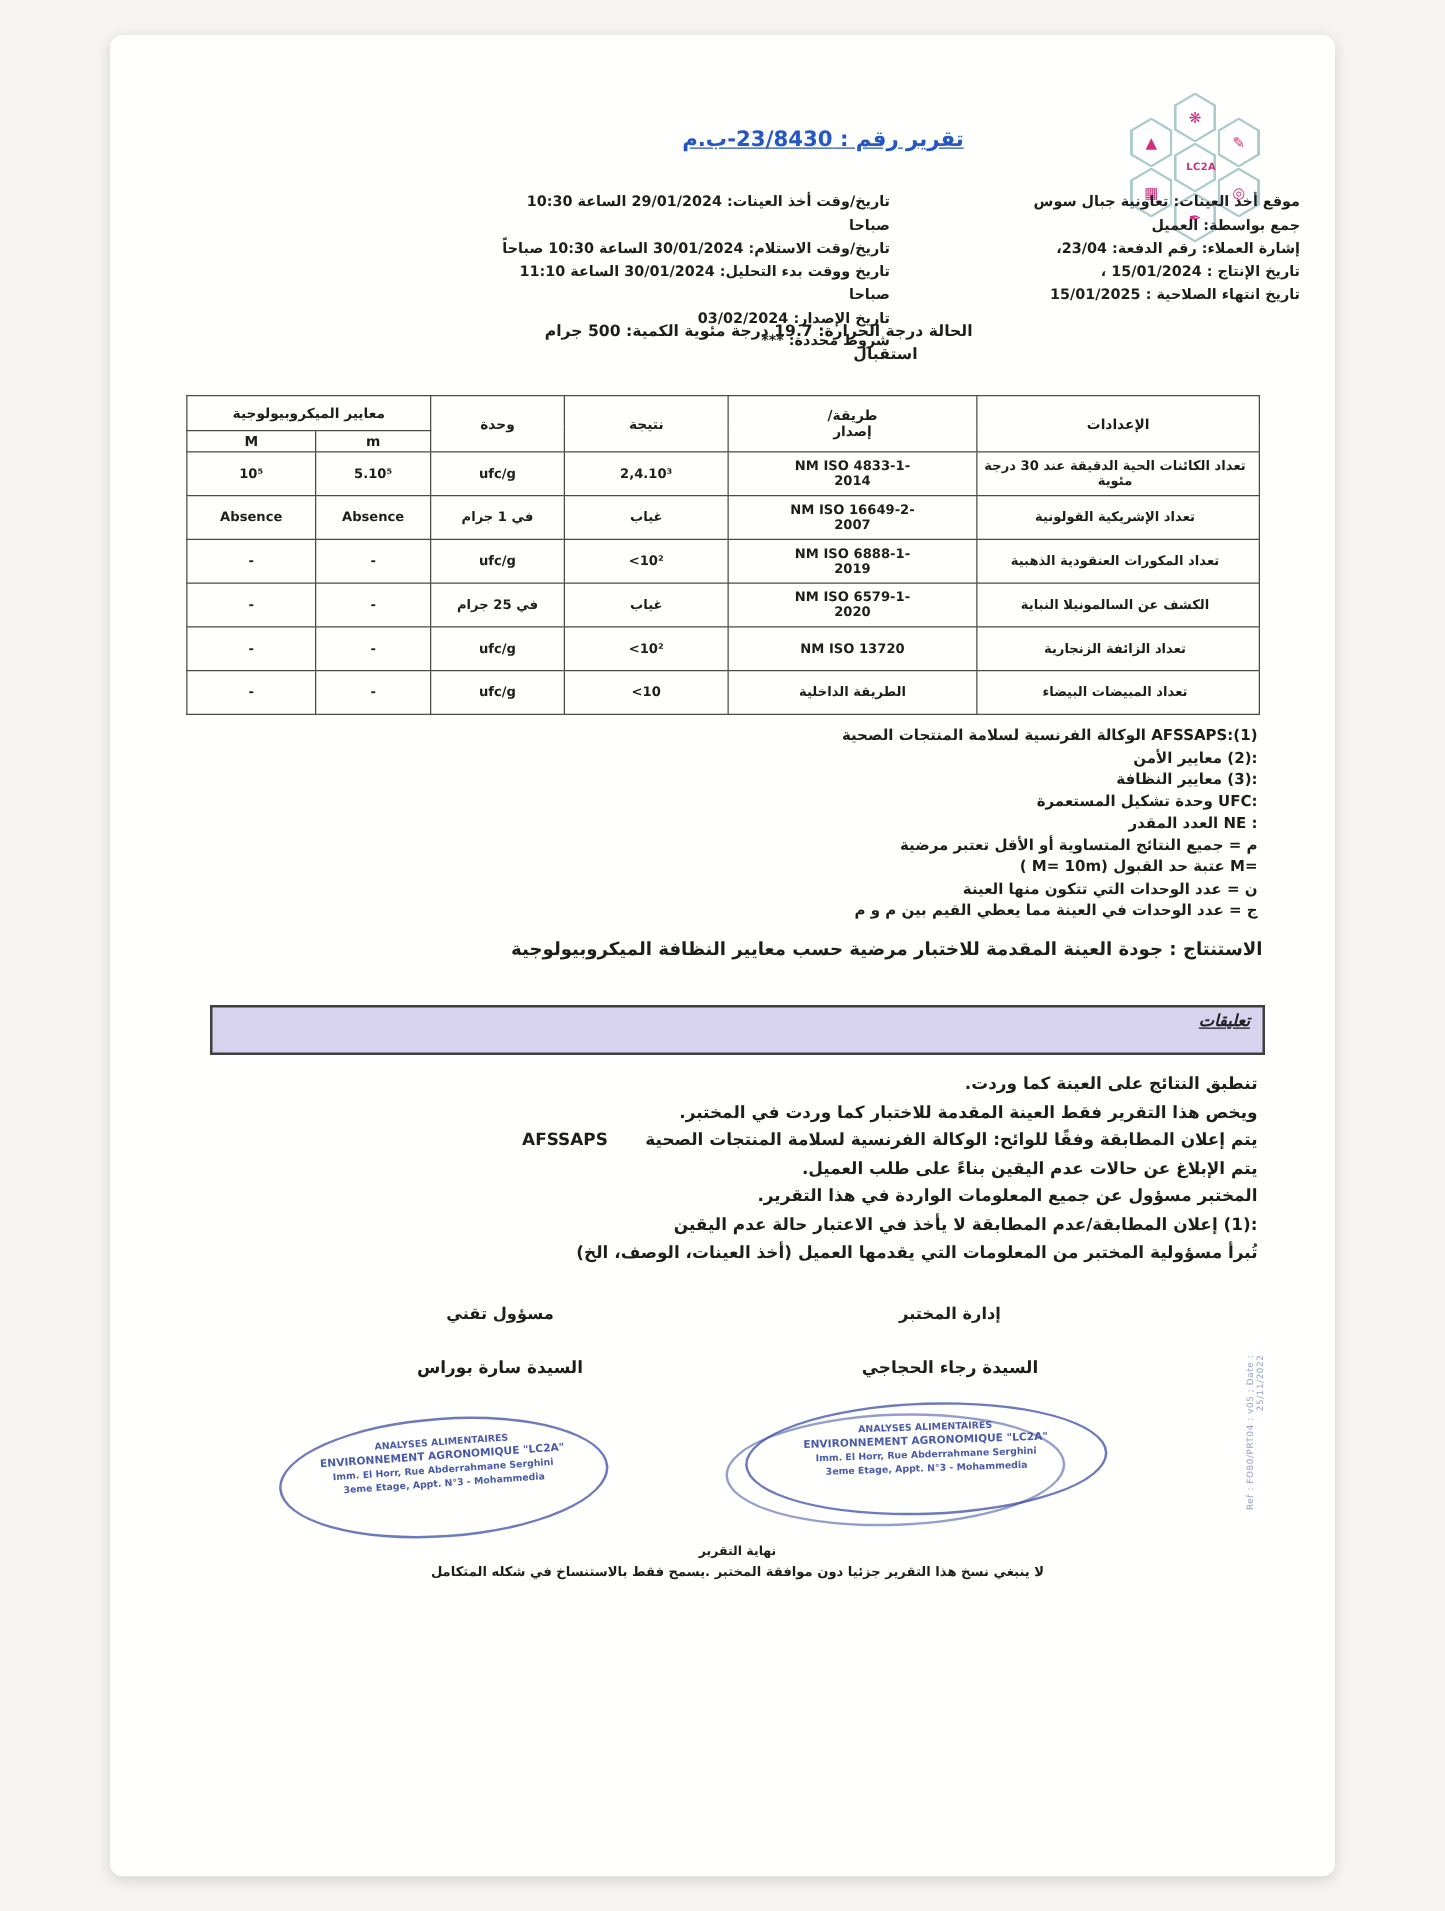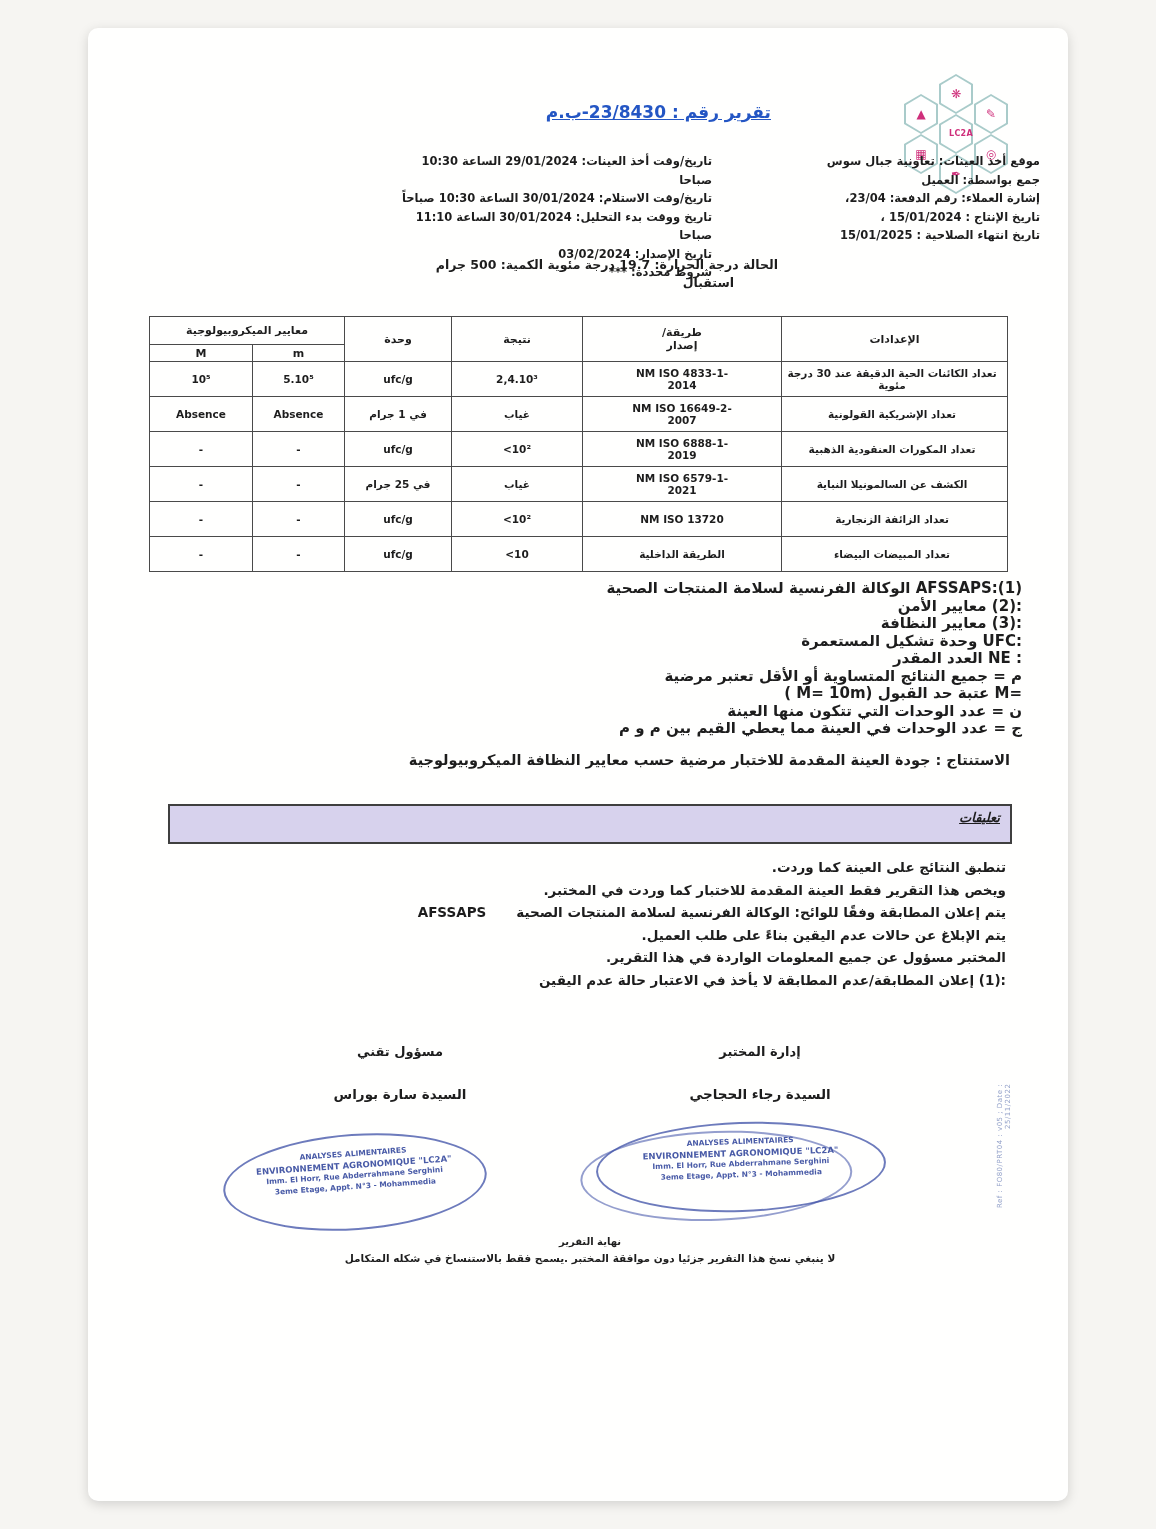--- a/index.html
+++ b/index.html
@@ -31,21 +31,21 @@
   table.results{position:absolute;top:288px;right:60px;width:858px;border-collapse:collapse;
                 table-layout:fixed;font-size:10.5px;}
   .results th,.results td{border:1px solid #4a4a4a;text-align:center;vertical-align:middle;
                           padding:1px 3px;font-weight:bold;}
   .results thead tr.h1 th{height:25px;font-size:11px;}
   .results thead tr.h2 th{height:14px;font-size:11px;}
   .results tbody tr{height:35px;}
   .results td.c-name{padding-right:8px;}
   .results td.c-method,.results td.c-result,.results td.c-m,.results td.c-M{direction:ltr;}
   
-  .footnotes{position:absolute;top:552px;right:46px;font-size:15px;font-weight:bold;
+  .footnotes{position:absolute;top:552px;right:62px;font-size:12px;font-weight:bold;
              line-height:17.5px;text-align:right;}
   .ltr{direction:ltr;unicode-bidi:isolate;display:inline-block;}
   
   .conclusion{position:absolute;top:724px;right:58px;font-size:14.5px;font-weight:bold;}
   .conclusion .emph{font-weight:bold;}
   .comments-banner{position:absolute;top:776px;right:56px;width:844px;height:40px;
                    background:#d7d2ed;border:2px solid #3f3f3f;box-sizing:border-box;}
   .comments-title{position:absolute;top:4px;right:10px;font-size:13px;font-weight:bold;
                   font-style:italic;text-decoration:underline;}
   .comments{position:absolute;top:828px;right:62px;font-size:13.5px;font-weight:bold;
@@ -171,21 +171,21 @@
         <tr>
           <td class="c-name">تعداد المكورات العنقودية الذهبية</td>
           <td class="c-method"><span>NM ISO 6888-1-</span><br><span>2019</span></td>
           <td class="c-result">&lt;10²</td>
           <td class="c-unit">ufc/g</td>
           <td class="c-m">-</td>
           <td class="c-M">-</td>
         </tr>
         <tr>
           <td class="c-name">الكشف عن السالمونيلا النباية</td>
-          <td class="c-method"><span>NM ISO 6579-1-</span><br><span>2021</span></td>
+          <td class="c-method"><span>NM ISO 6579-1-</span><br><span>2020</span></td>
           <td class="c-result">غياب</td>
           <td class="c-unit">في 25 جرام</td>
           <td class="c-m">-</td>
           <td class="c-M">-</td>
         </tr>
         <tr>
           <td class="c-name">تعداد الزائفة الزنجارية</td>
           <td class="c-method">NM ISO 13720</td>
           <td class="c-result">&lt;10²</td>
           <td class="c-unit">ufc/g</td>
@@ -223,20 +223,21 @@
       <div class="comments-title">تعليقات</div>
     </div>
 
     <div class="comments">
       <div>تنطبق النتائج على العينة كما وردت.</div>
       <div>ويخص هذا التقرير فقط العينة المقدمة للاختبار كما وردت في المختبر.</div>
       <div><span>يتم إعلان المطابقة وفقًا للوائح: الوكالة الفرنسية لسلامة المنتجات الصحية</span><span class="ltr latin-gap">AFSSAPS</span></div>
       <div>يتم الإبلاغ عن حالات عدم اليقين بناءً على طلب العميل.</div>
       <div>المختبر مسؤول عن جميع المعلومات الواردة في هذا التقرير.</div>
       <div>‎(1):‎ إعلان المطابقة/عدم المطابقة لا يأخذ في الاعتبار حالة عدم اليقين</div>
+      <div>تُبرأ مسؤولية المختبر من المعلومات التي يقدمها العميل (أخذ العينات، الوصف، الخ)</div>
     </div>
 
     <div class="sig sig-rt">إدارة المختبر</div>
     <div class="sig sig-lt">مسؤول تقني</div>
     <div class="sig sig-rn">السيدة رجاء الحجاجي</div>
     <div class="sig sig-ln">السيدة سارة بوراس</div>
 
     <div class="stamp stamp-left">
       <div class="oval"></div>
       <div class="stamp-text">

